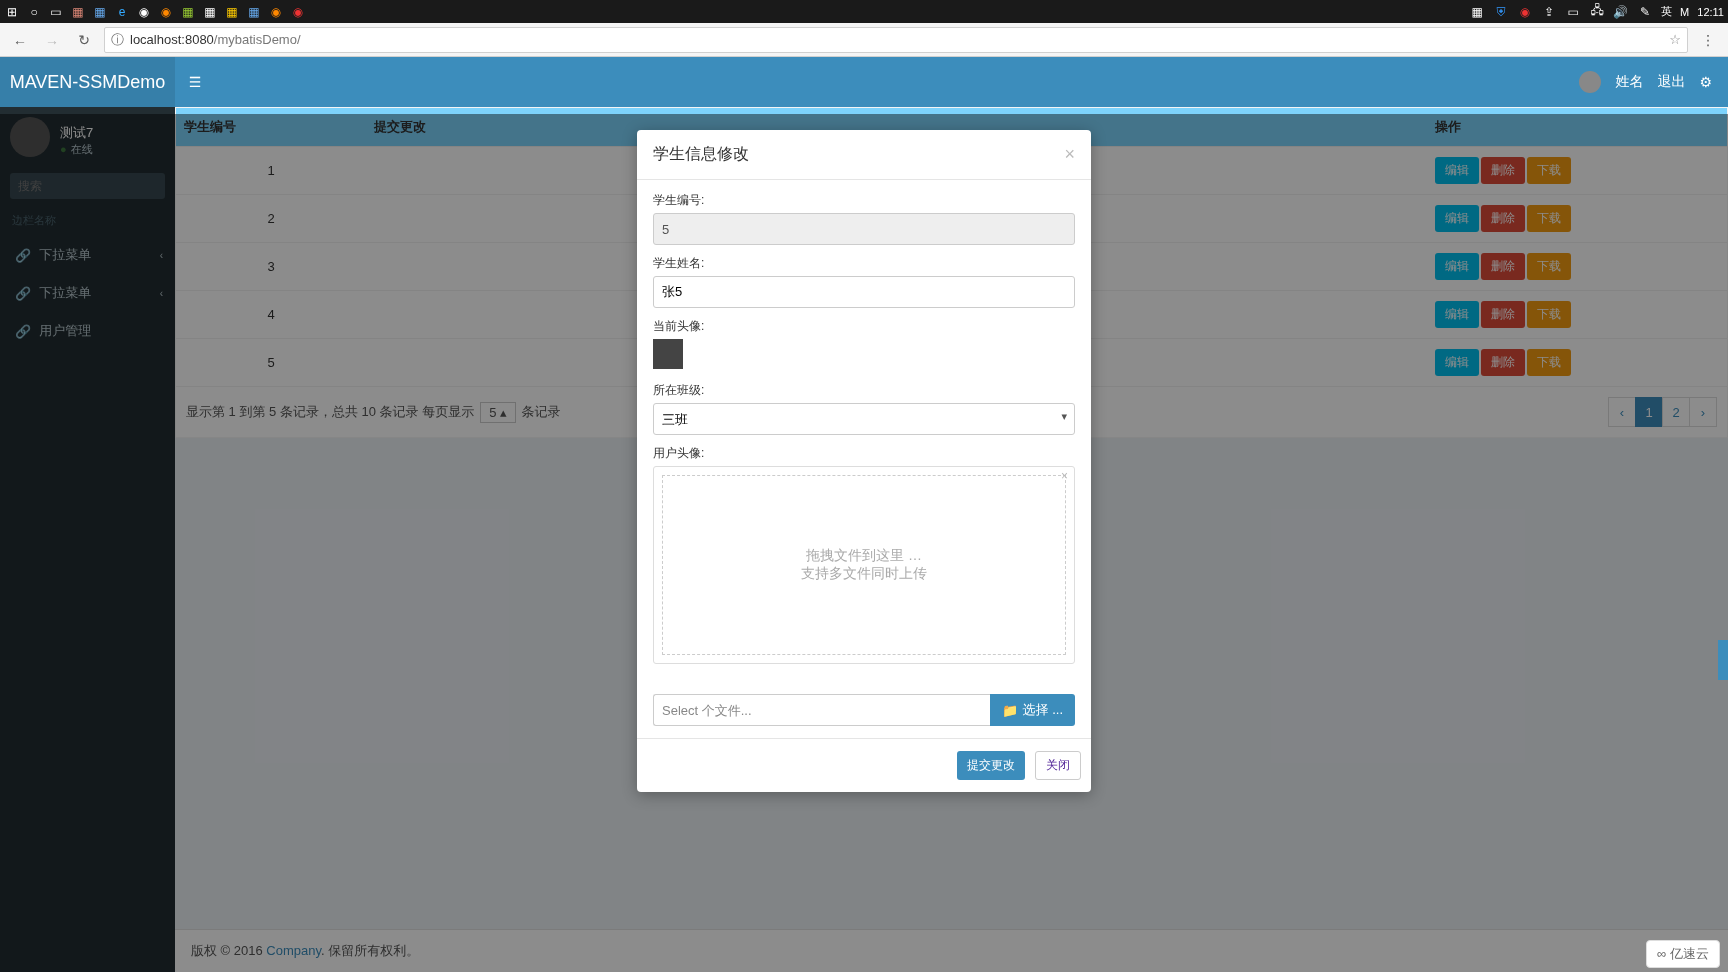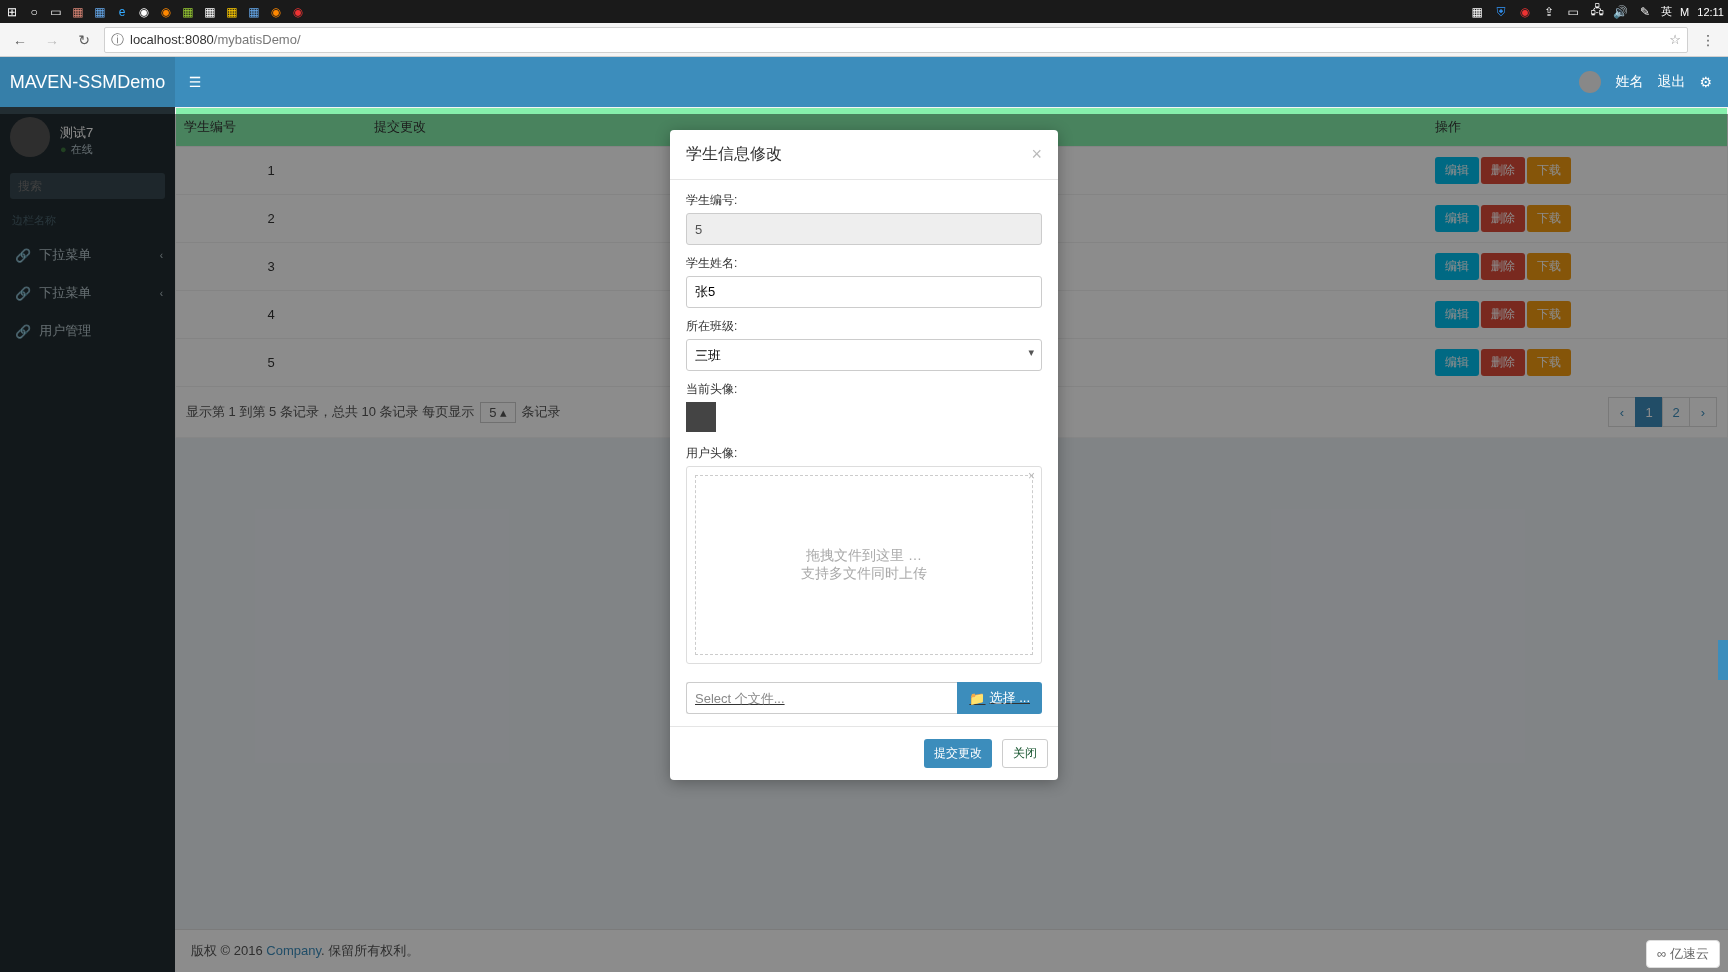--- a/index.html
+++ b/index.html
@@ -42,56 +42,56 @@
 .sidebar .search input { flex: 1; background: transparent; border: none; color: #ccc; padding: 6px 8px; font-size: 12px; outline: none; }
 .sidebar .search .sbtn { width: 30px; display: flex; align-items: center; justify-content: center; color: #888; }
 .sidebar .header-label { padding: 8px 12px; color: #4b646f; font-size: 11px; }
 .sidebar .menu-item { display: flex; align-items: center; padding: 10px 12px; cursor: pointer; gap: 8px; border-left: 3px solid transparent; }
 .sidebar .menu-item .chev { margin-left: auto; font-size: 10px; }
 
 .content { flex: 1; background: #ecf0f5; position: relative; display: flex; flex-direction: column; }
 .table-wrap { background: #fff; border: 1px solid #f4f4f4; }
 table { width: 100%; border-collapse: collapse; }
 th, td { padding: 10px 8px; border-bottom: 1px solid #f0f0f0; text-align: left; font-size: 13px; }
-th { background: #86efac; font-weight: 400; }
+th { background: #7dd3fc; font-weight: 700; }
 td.center { text-align: center; }
 .btn { display: inline-block; padding: 5px 10px; border-radius: 3px; color: #fff; font-size: 12px; border: none; cursor: pointer; margin-right: 2px; }
 .btn-info { background: #00c0ef; }
 .btn-danger { background: #dd4b39; }
 .btn-warning { background: #f39c12; }
 .btn-primary { background: #3c8dbc; }
-.btn-default { background: #fff; border: 1px solid #ccc; color: #14532d; }
+.btn-default { background: #fff; border: 1px solid #ccc; color: #4c1d95; }
 
 .table-footer { display: flex; align-items: center; padding: 10px; font-size: 13px; color: #555; }
 .table-footer .psize { margin: 0 6px; padding: 2px 8px; border: 1px solid #ccc; background: #fff; }
 .pagination { margin-left: auto; display: flex; }
 .pagination .pg { min-width: 28px; height: 30px; border: 1px solid #ddd; background: #fff; display: flex; align-items: center; justify-content: center; margin-left: -1px; font-size: 13px; color: #3c8dbc; cursor: pointer; }
 .pagination .pg.active { background: #3c8dbc; color: #fff; border-color: #3c8dbc; }
 
 .footer { margin-top: auto; padding: 12px 16px; background: #fff; border-top: 1px solid #e0e0e0; font-size: 13px; color: #555; }
 .footer a { color: #3c8dbc; text-decoration: none; }
 
 
 .overlay { position: absolute; inset: 57px 0 0 0; background: rgba(0,0,0,0.45); display: flex; justify-content: center; align-items: flex-start; z-index: 100; }
-.modal { width: 388px; background: #fff; border-radius: 4px; margin-top: 16px; box-shadow: 0 3px 15px rgba(0,0,0,0.3); }
+.modal { width: 454px; background: #fff; border-radius: 4px; margin-top: 16px; box-shadow: 0 3px 15px rgba(0,0,0,0.3); }
 .modal-header { padding: 14px 16px; border-bottom: 1px solid #e5e5e5; font-size: 16px; display: flex; align-items: center; }
 .modal-header .close { margin-left: auto; color: #bbb; cursor: pointer; font-size: 18px; }
 .modal-body { padding: 12px 16px; }
 .form-group { margin-bottom: 10px; }
 .form-group label { display: block; font-size: 12px; margin-bottom: 4px; color: #333; }
 .form-control { width: 100%; height: 32px; border: 1px solid #ccc; border-radius: 3px; padding: 0 8px; font-size: 13px; background: #fff; }
 .form-control[disabled] { background: #eee; }
 select.form-control { appearance: none; background: #fff; }
 .select-wrap { position: relative; }
 .select-wrap::after { content: "▾"; position: absolute; right: 8px; top: 7px; color: #555; pointer-events: none; font-size: 11px; }
 .avatar-preview { width: 30px; height: 30px; background: #444; display: inline-block; }
 .dropzone-wrap { border: 1px solid #ddd; padding: 8px; position: relative; border-radius: 3px; }
 .dropzone-wrap .dz-close { position: absolute; top: 2px; right: 6px; color: #bbb; font-size: 12px; cursor: pointer; }
 .dropzone { border: 1px dashed #ccc; height: 180px; display: flex; flex-direction: column; align-items: center; justify-content: center; color: #aaa; font-size: 14px; }
-.file-select-row { display: flex; margin-top: 18px; text-decoration: underline; }
+.file-select-row { display: flex; margin-top: 30px; }
 .file-select-row .fpath { flex: 1; height: 32px; border: 1px solid #ccc; border-right: none; border-radius: 3px 0 0 3px; padding: 7px 8px; font-size: 13px; color: #888; background: #fff; }
 .file-select-row .fbtn { background: #3c8dbc; color: #fff; border: none; padding: 0 12px; border-radius: 0 3px 3px 0; font-size: 13px; cursor: pointer; display: flex; align-items: center; gap: 4px; }
 .modal-footer { padding: 12px 8px; border-top: 1px solid #e5e5e5; display: flex; justify-content: flex-end; gap: 8px; }
 
 .watermark { position: fixed; bottom: 4px; right: 8px; background: #fff; border: 1px solid #ddd; border-radius: 4px; padding: 4px 10px; font-size: 13px; color: #666; z-index: 200; }
 
 .side-tab { position: absolute; right: 0; top: 640px; width: 10px; height: 40px; background: #3c8dbc; z-index: 150; }
 </style>
 </head>
 <body>
@@ -251,30 +251,30 @@
       <div class="modal-body">
         <div class="form-group">
           <label>学生编号:</label>
           <input class="form-control" disabled="" value="5" style="">
         </div>
         <div class="form-group">
           <label>学生姓名:</label>
           <input class="form-control" value="张5" style="">
         </div>
         <div class="form-group">
+          <label>当前头像:</label>
+          <div class="avatar-preview"></div>
+        </div>
+        <div class="form-group">
           <label>所在班级:</label>
           <div class="select-wrap">
             <select class="form-control">
               <option>三班</option>
             </select>
           </div>
-        </div>
-        <div class="form-group">
-          <label>当前头像:</label>
-          <div class="avatar-preview"></div>
         </div>
         <div class="form-group" style="margin-bottom:0">
           <label>用户头像:</label>
           <div class="dropzone-wrap">
             <span class="dz-close">×</span>
             <div class="dropzone">
               <div>拖拽文件到这里 …</div>
               <div>支持多文件同时上传</div>
             </div>
           </div>

